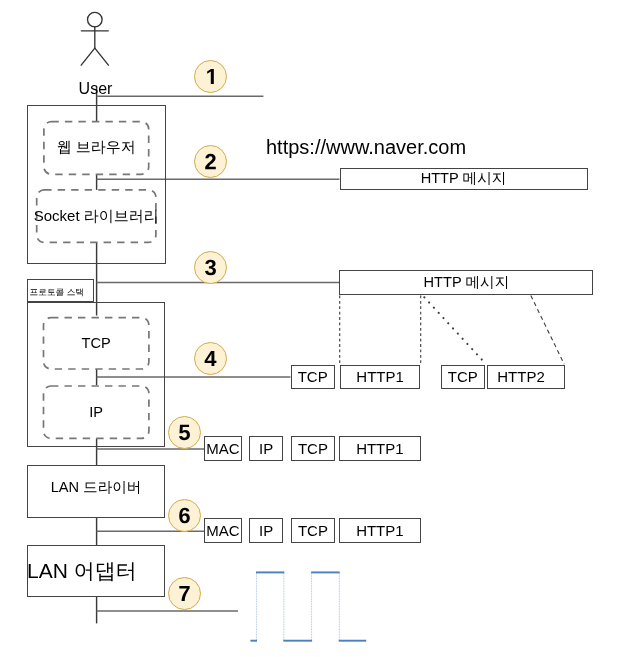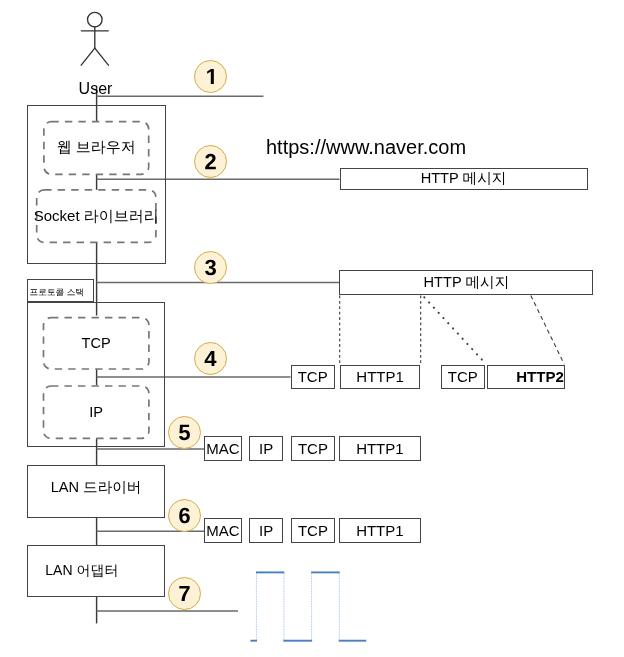--- a/index.html
+++ b/index.html
@@ -94,35 +94,35 @@
 
   <div class="box" style="left:27.3px;top:278.8px;width:66.6px;height:23.1px;"></div>
   <div class="lbl ctr" style="left:27.3px;top:278.8px;width:59px;height:23.1px;font-size:8.7px;padding-top:5px;box-sizing:border-box;">프로토콜 스택</div>
   <div class="box" style="left:27.2px;top:302.1px;width:138px;height:144.8px;"></div>
   <div class="lbl ctr" style="left:43.5px;top:317.6px;width:105.4px;height:51.4px;font-size:14.6px;">TCP</div>
   <div class="lbl ctr" style="left:43.5px;top:386px;width:105.4px;height:52.4px;font-size:14.6px;">IP</div>
 
   <div class="box" style="left:26.9px;top:465.3px;width:138.3px;height:52.4px;"></div>
   <div class="lbl ctr" style="left:26.9px;top:465.3px;width:138.3px;height:44px;font-size:14.6px;">LAN 드라이버</div>
   <div class="box" style="left:27.4px;top:544.8px;width:137.8px;height:52.5px;"></div>
-  <div class="lbl ctr" style="left:27.4px;top:544.8px;width:109px;height:52.5px;font-size:14px;">LAN 어댑터</div>
+  <div class="lbl ctr" style="left:27.4px;top:544.8px;width:109px;height:52.5px;font-size:21px;">LAN 어댑터</div>
 
   <div class="box" style="left:339.5px;top:167.6px;width:248px;height:22.3px;"></div>
   <div class="lbl ctr" style="left:339.5px;top:167.6px;width:248px;height:22.3px;font-size:14.6px;">HTTP 메시지</div>
   <div class="box" style="left:339.4px;top:270px;width:254px;height:25px;"></div>
   <div class="lbl ctr" style="left:339.4px;top:270px;width:254px;height:25px;font-size:14.6px;">HTTP 메시지</div>
 
   <div class="box" style="left:290.6px;top:364.5px;width:44.2px;height:24.8px;"></div>
   <div class="lbl ctr" style="left:290.6px;top:364.5px;width:44.2px;height:24.8px;font-size:15px;">TCP</div>
   <div class="box" style="left:339.7px;top:364.5px;width:80.8px;height:24.8px;"></div>
   <div class="lbl ctr" style="left:339.7px;top:364.5px;width:80.8px;height:24.8px;font-size:15px;">HTTP <span class="d1">1<span class="stem"></span></span></div>
   <div class="box" style="left:440.8px;top:364.5px;width:44px;height:24.8px;"></div>
   <div class="lbl ctr" style="left:440.8px;top:364.5px;width:44px;height:24.8px;font-size:15px;">TCP</div>
   <div class="box" style="left:486.7px;top:364.5px;width:77.9px;height:24.8px;"></div>
-  <div class="lbl ctr" style="left:501px;top:364.5px;width:78px;height:24.8px;font-size:15px;font-weight:bold;">HTTP2</div>
+  <div class="lbl ctr" style="left:482px;top:364.5px;width:78px;height:24.8px;font-size:15px;">HTTP2</div>
 
   <div class="box" style="left:204.1px;top:436.3px;width:37.9px;height:24.5px;"></div>
   <div class="lbl ctr" style="left:204.1px;top:436.3px;width:37.9px;height:24.5px;font-size:15px;">MAC</div>
   <div class="box" style="left:249.2px;top:436.3px;width:33.9px;height:24.5px;"></div>
   <div class="lbl ctr" style="left:249.2px;top:436.3px;width:33.9px;height:24.5px;font-size:15px;">IP</div>
   <div class="box" style="left:291.2px;top:436.3px;width:43.5px;height:24.5px;"></div>
   <div class="lbl ctr" style="left:291.2px;top:436.3px;width:43.5px;height:24.5px;font-size:15px;">TCP</div>
   <div class="box" style="left:338.7px;top:436.3px;width:82.4px;height:24.5px;"></div>
   <div class="lbl ctr" style="left:338.7px;top:436.3px;width:82.4px;height:24.5px;font-size:15px;">HTTP <span class="d1">1<span class="stem"></span></span></div>
 

